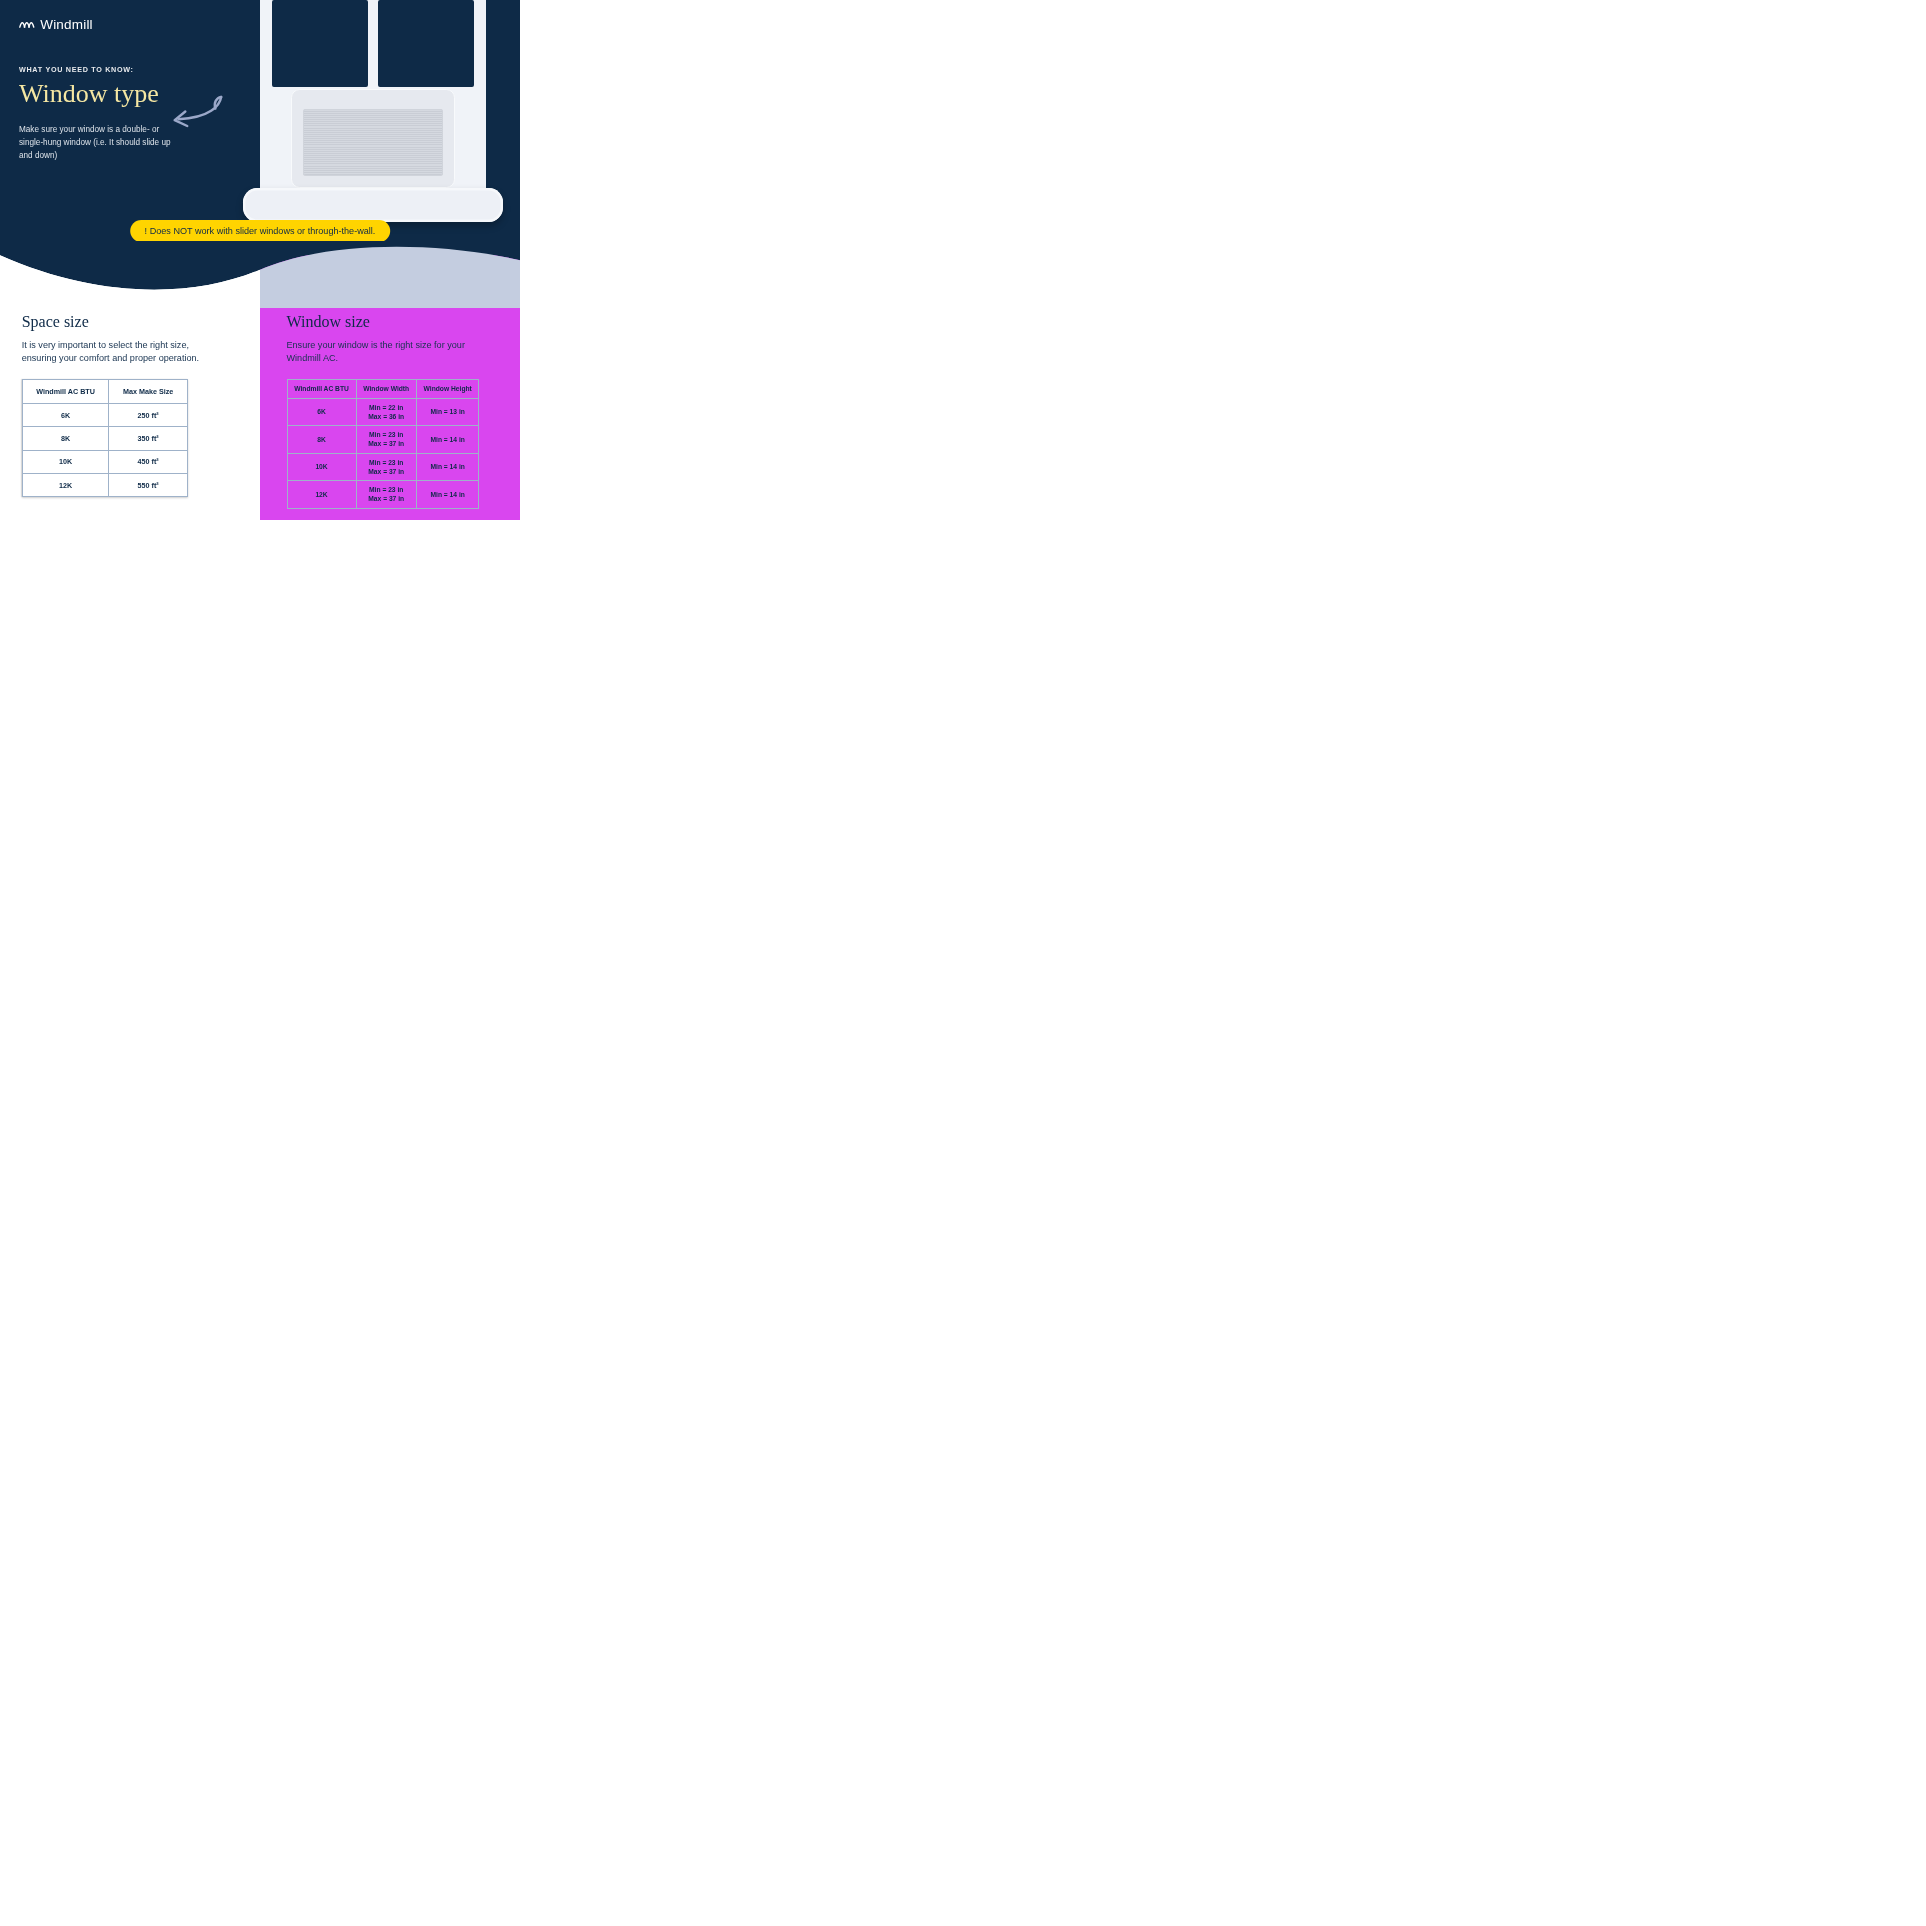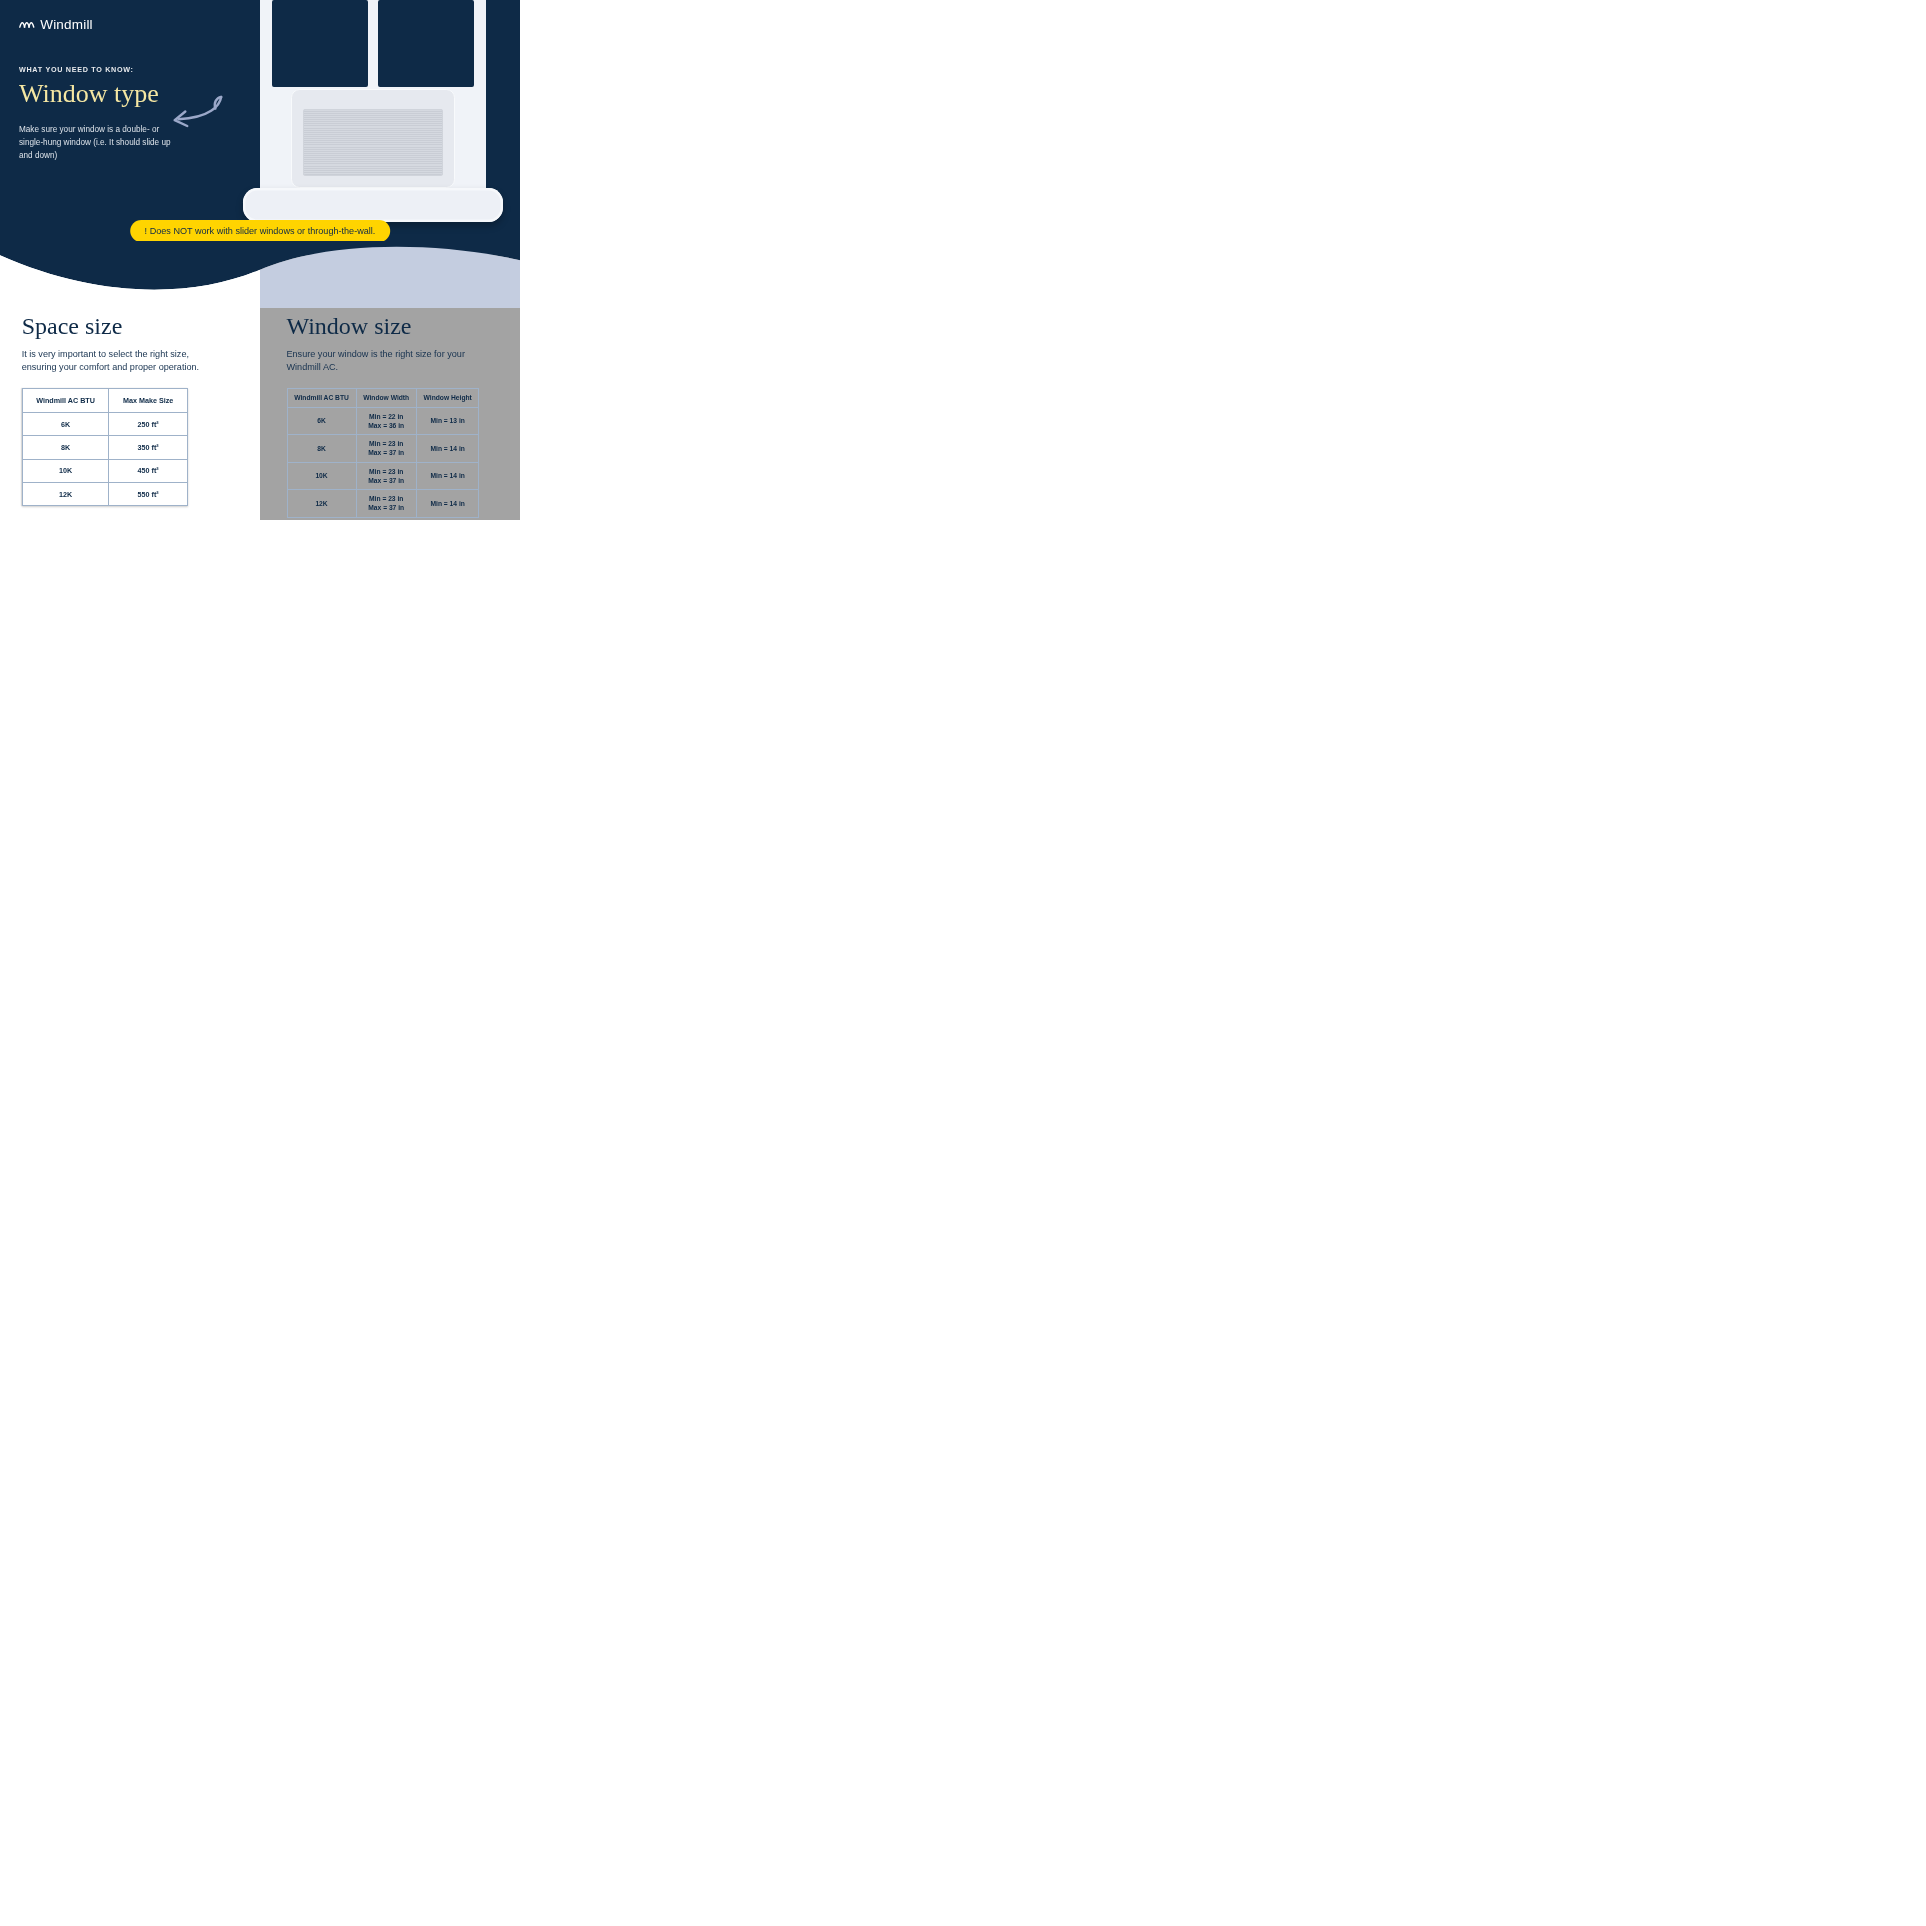--- a/index.html
+++ b/index.html
@@ -129,26 +129,26 @@
     top: 255px; left: 0; right: 0; bottom: 0;
     display: flex;
   }
   .col-left {
     width: 50%;
     background: #fff;
     padding: 58px 21.7px 0 21.7px;
   }
   .col-right {
     width: 50%;
-    background: #a3a3a3;
+    background: #d946ef;
     padding: 58px 21.7px 0 26.5px;
   }
   .section-title {
     font-family: Georgia, 'Times New Roman', serif;
-    font-size: 24px;
+    font-size: 16px;
     font-weight: 400;
     color: #0e2a47;
     margin-bottom: 7.7px;
   }
   .section-desc {
     font-size: 9.1px;
     line-height: 1.5;
     color: #17324f;
     max-width: 193px;
     margin-bottom: 13.5px;

